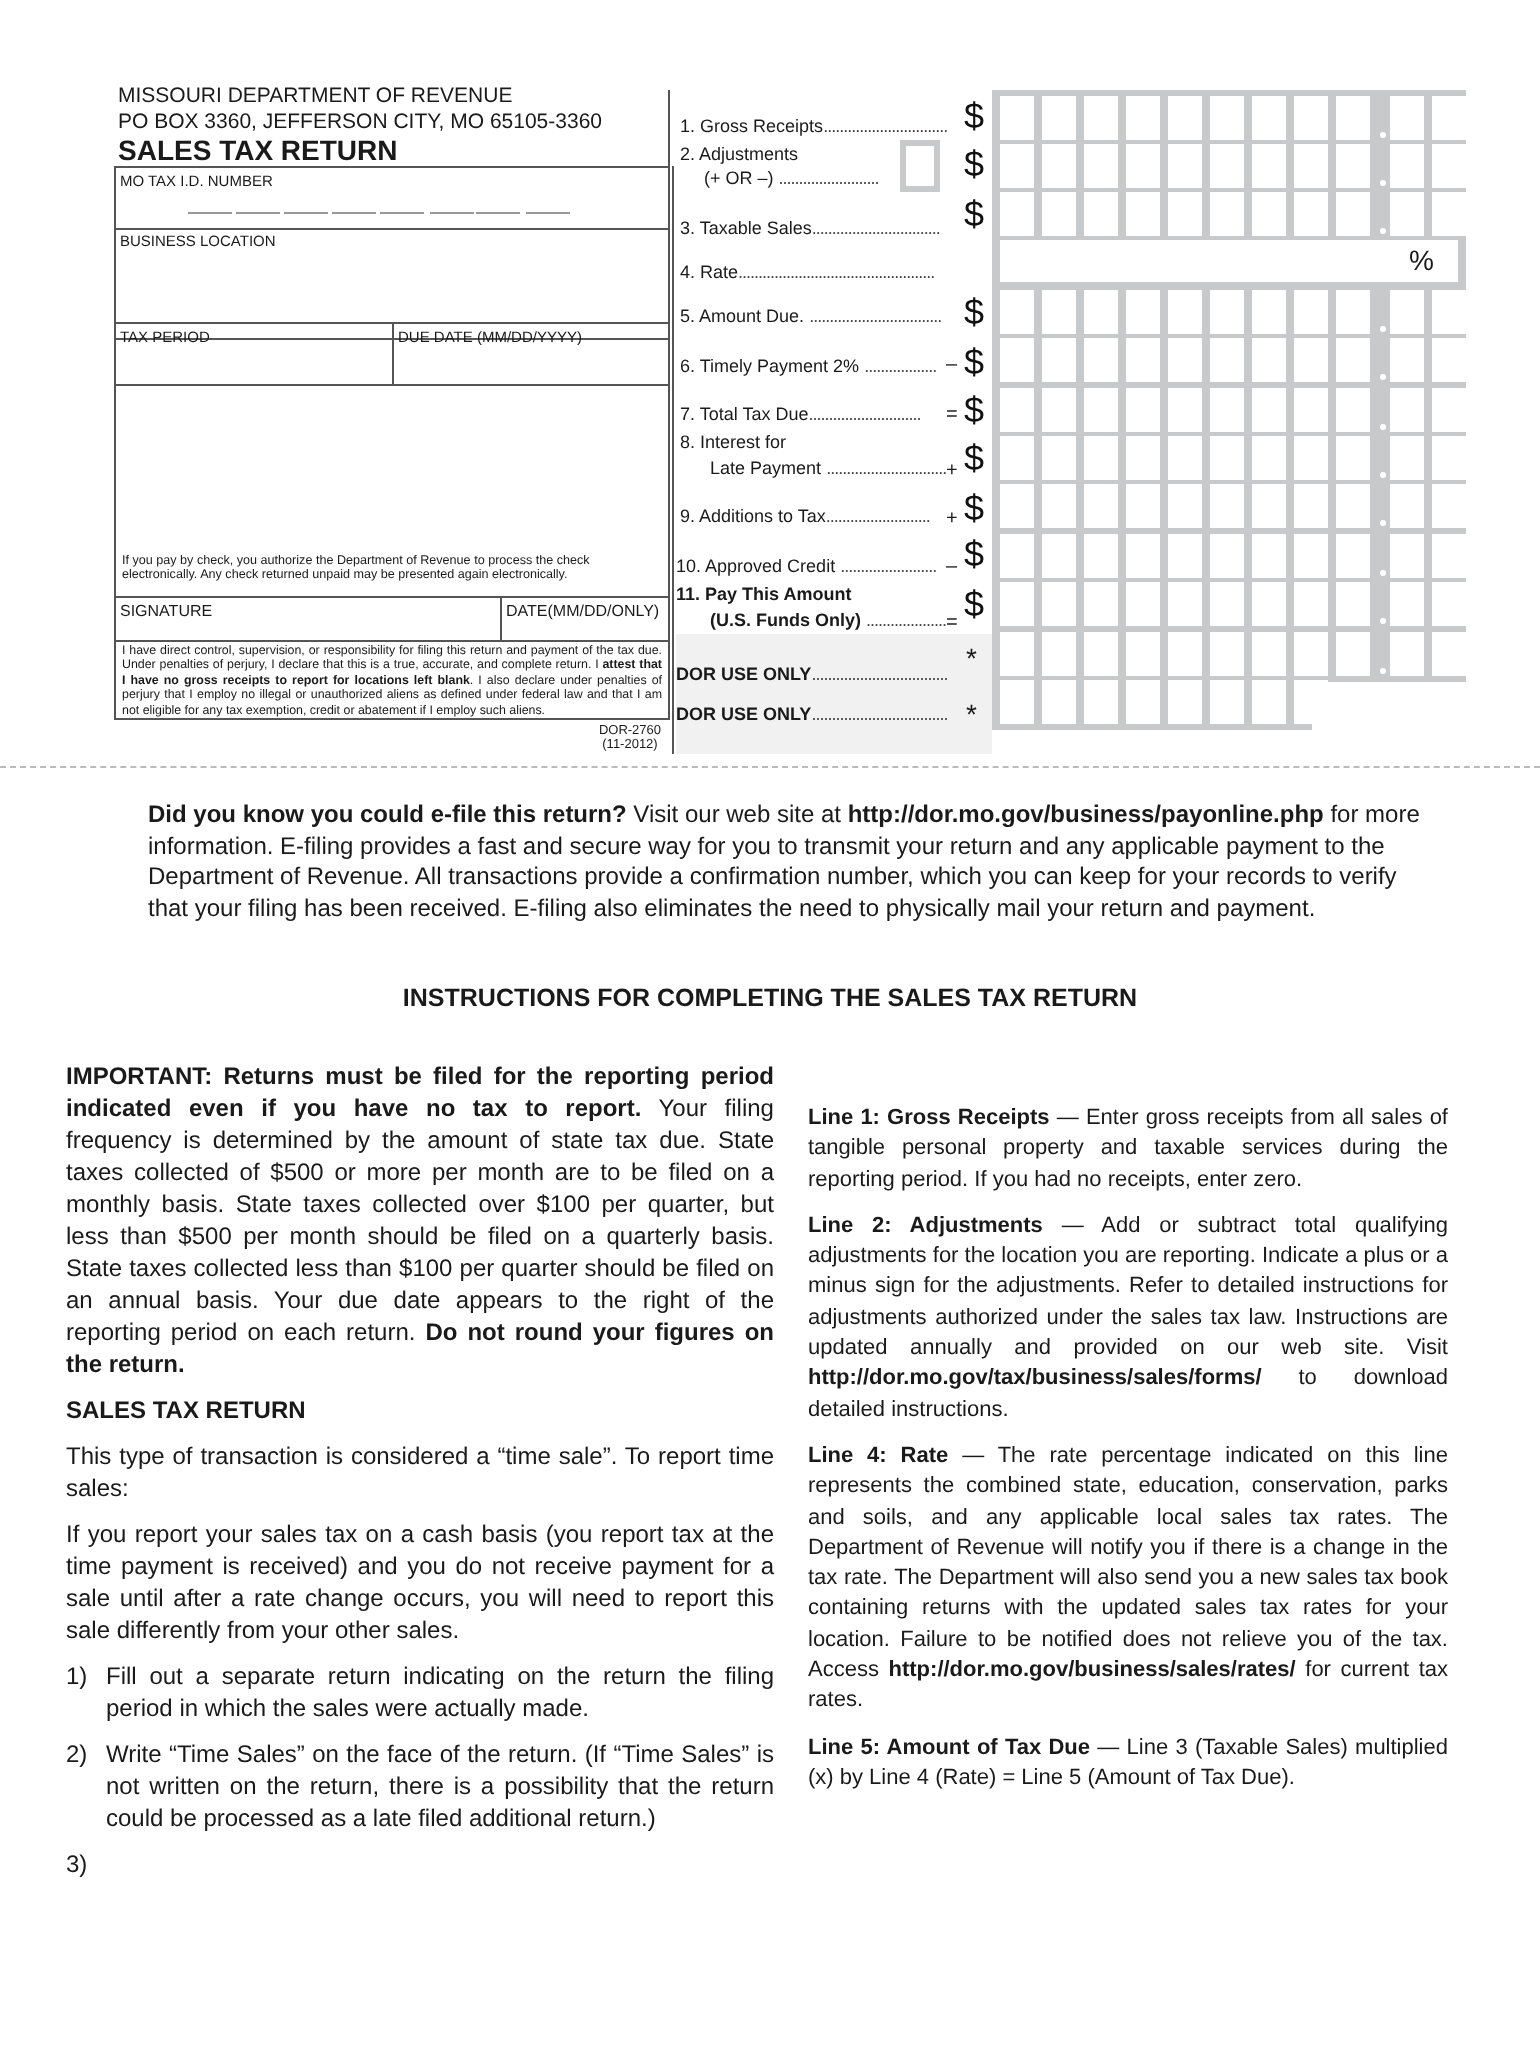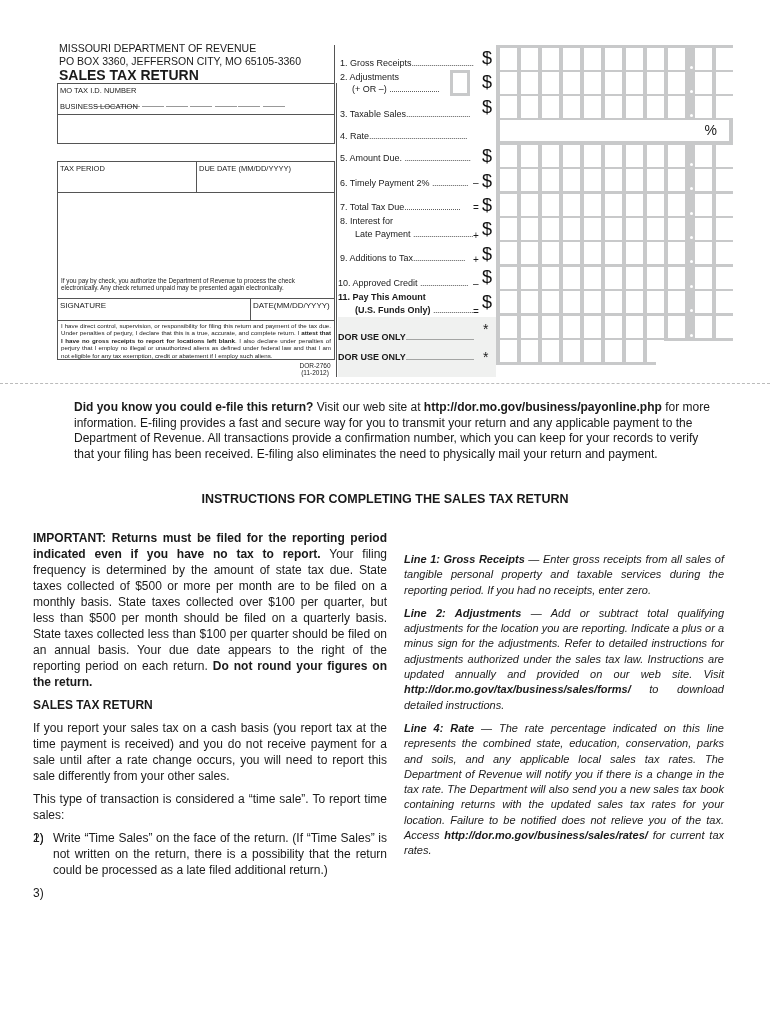--- a/index.html
+++ b/index.html
@@ -39,21 +39,21 @@
   
   .efile { font-size:12px; line-height:15.6px; }
   .inst-title { font-size:12.5px; font-weight:bold; text-align:center; }
   .col { position:absolute; font-size:12px; line-height:16px; text-align:justify; }
   .col p { margin:0 0 7px 0; }
   .col h4 { margin:0 0 7px 0; font-size:12px; }
   .col ol { margin:0; padding:0; list-style:none; }
   .col ol li { position:relative; padding-left:20px; margin-bottom:7px; }
   .col ol li .num { position:absolute; left:0; top:0; }
   .rcol { font-size:11px; line-height:15.3px; }
-  .rcol p { margin:0 2px 8px 0;font-style:italic; }
+  .rcol p { margin:0 2px 8px 0; }
 </style>
 </head>
 <body>
 
 <div class="abs hdr-line" style="left:59px;top:42px;">MISSOURI DEPARTMENT OF REVENUE</div>
 <div class="abs hdr-line" style="left:59px;top:55px;">PO BOX 3360, JEFFERSON CITY, MO 65105-3360</div>
 <div class="abs hdr-title" style="left:59px;top:67px;">SALES TAX RETURN</div>
 
 <div class="abs" style="left:334px;top:45px;width:1px;height:38px;background:#555;"></div>
 
@@ -62,40 +62,40 @@
   <div class="idline" style="left:36px;top:22px;"></div>
   <div class="idline" style="left:60px;top:22px;"></div>
   <div class="idline" style="left:84px;top:22px;"></div>
   <div class="idline" style="left:108px;top:22px;"></div>
   <div class="idline" style="left:132px;top:22px;"></div>
   <div class="idline" style="left:157px;top:22px;"></div>
   <div class="idline" style="left:180px;top:22px;"></div>
   <div class="idline" style="left:205px;top:22px;"></div>
 </div>
 
-<div class="abs lbox" style="left:57px;top:100px;width:278px;height:44px;border-top:none;">
+<div class="abs lbox" style="left:57px;top:114px;width:278px;height:56px;border-top:none;">
   <div class="flabel">BUSINESS LOCATION</div>
 </div>
 
 <div class="abs lbox" style="left:57px;top:161px;width:140px;height:32px;">
   <div class="flabel">TAX PERIOD</div>
 </div>
 <div class="abs lbox" style="left:196px;top:161px;width:139px;height:32px;">
   <div class="flabel">DUE DATE (MM/DD/YYYY)</div>
 </div>
 
 <div class="abs lbox" style="left:57px;top:192px;width:278px;height:107px;border-top:none;">
   <div class="abs note" style="left:0;top:84px;width:272px;font-size:6.3px;">If you pay by check, you authorize the Department of Revenue to process the check electronically. Any check returned unpaid may be presented again electronically.</div>
 </div>
 
 <div class="abs lbox" style="left:57px;top:298px;width:194px;height:23px;">
   <div class="flabel" style="font-size:8px;">SIGNATURE</div>
 </div>
 <div class="abs lbox" style="left:250px;top:298px;width:85px;height:23px;">
-  <div class="flabel" style="font-size:8px;">DATE(MM/DD/YYYY)</div>
+  <div class="flabel" style="font-size:8px;">DATE(MM/DD/ONLY)</div>
 </div>
 
 <div class="abs lbox" style="left:57px;top:320px;width:278px;height:40px;">
   <div class="note" style="text-align:justify;"><span>I have direct control, supervision, or responsibility for filing this return and payment of the tax due. Under penalties of perjury, I declare that this is a true, accurate, and complete return. I </span><b>attest that I have no gross receipts to report for locations left blank</b><span>. I also declare under penalties of perjury that I employ no illegal or unauthorized aliens as defined under federal law and that I am not eligible for any tax exemption, credit or abatement if I employ such aliens.</span></div>
 </div>
 <div class="abs" style="left:296px;top:362px;font-size:6.5px;line-height:7px;text-align:center;width:38px;">
   <div>DOR-2760</div>
   <div>(11-2012)</div>
 </div>
 
@@ -300,26 +300,27 @@
 
 <div class="cutline"></div>
 
 <div class="abs efile" style="left:74px;top:400px;width:640px;"><b>Did you know you could e-file this return?</b><span>  Visit our web site at </span><b>http://dor.mo.gov/business/payonline.php</b><span> for more information.  E-filing provides a fast and secure way for you to transmit your return and any applicable payment to the Department of Revenue.  All transactions provide a confirmation number, which you can keep for your records to verify that your filing has been received.  E-filing also eliminates the need to physically mail your return and payment.</span></div>
 
 <div class="abs inst-title" style="left:0;top:492px;width:770px;">INSTRUCTIONS FOR COMPLETING THE SALES TAX RETURN</div>
 
 <div class="col" style="left:33px;top:530px;width:354px;">
   <p><b>IMPORTANT: Returns must be filed for the reporting period indicated even if you have no tax to report.</b><span>  Your filing frequency is determined by the amount of state tax due. State taxes collected of $500 or more per month are to be filed on a monthly basis. State taxes collected over $100 per quarter, but less than $500 per month should be filed on a quarterly basis. State taxes collected less than $100 per quarter should be filed on an annual basis. Your due date appears to the right of the reporting period on each return. </span><b>Do not round your figures on the return.</b></p>
   <h4>SALES TAX RETURN</h4>
+  <p>This type of transaction is considered a “time sale”. To report time sales:</p>
   <p>If you report your sales tax on a cash basis (you report tax at the time payment is received) and you do not receive payment for a sale until after a rate change occurs, you will need to report this sale differently from your other sales.</p>
-  <p>This type of transaction is considered a “time sale”. To report time sales:</p>
   <ol>
-    <li><span class="num">1)</span></li>
+    <li><span class="num">1)</span><span>Fill out a separate return indicating on the return the filing period in which the sales were actually made.</span></li>
     <li><span class="num">2)</span><span>Write “Time Sales” on the face of the return.  (If “Time Sales” is not written on the return, there is a possibility that the return could be processed as a late filed additional return.)</span></li>
     <li><span class="num">3)</span></li>
   </ol>
 </div>
 
 <div class="col rcol" style="left:404px;top:552px;width:322px;">
   <p><b>Line 1: Gross Receipts</b><span> — Enter gross receipts from all sales of tangible personal property and taxable services during the reporting period. If you had no receipts, enter zero.</span></p>
   <p><b>Line 2: Adjustments</b><span> — Add or subtract total qualifying adjustments for the location you are reporting. Indicate a plus or a minus sign for the adjustments. Refer to detailed instructions for adjustments authorized under the sales tax law.  Instructions are updated annually and provided on our web site.  Visit </span><b>http://dor.mo.gov/tax/business/sales/forms/</b><span> to download detailed instructions.</span></p>
   <p><b>Line 4: Rate</b><span> — The rate percentage indicated on this line represents the combined state, education, conservation, parks and soils, and any applicable local sales tax rates. The Department of Revenue will notify you if there is a change in the tax rate. The Department will also send you a new sales tax book containing returns with the updated sales tax rates for your location.  Failure to be notified does not relieve you of the tax. Access </span><b>http://dor.mo.gov/business/sales/rates/</b><span> for current tax rates.</span></p>
+  <p><b>Line 5: Amount of Tax Due</b><span> — Line 3 (Taxable Sales) multiplied (x) by Line 4 (Rate) = Line 5 (Amount of Tax Due).</span></p>
 </div>
 
 </body></html>

